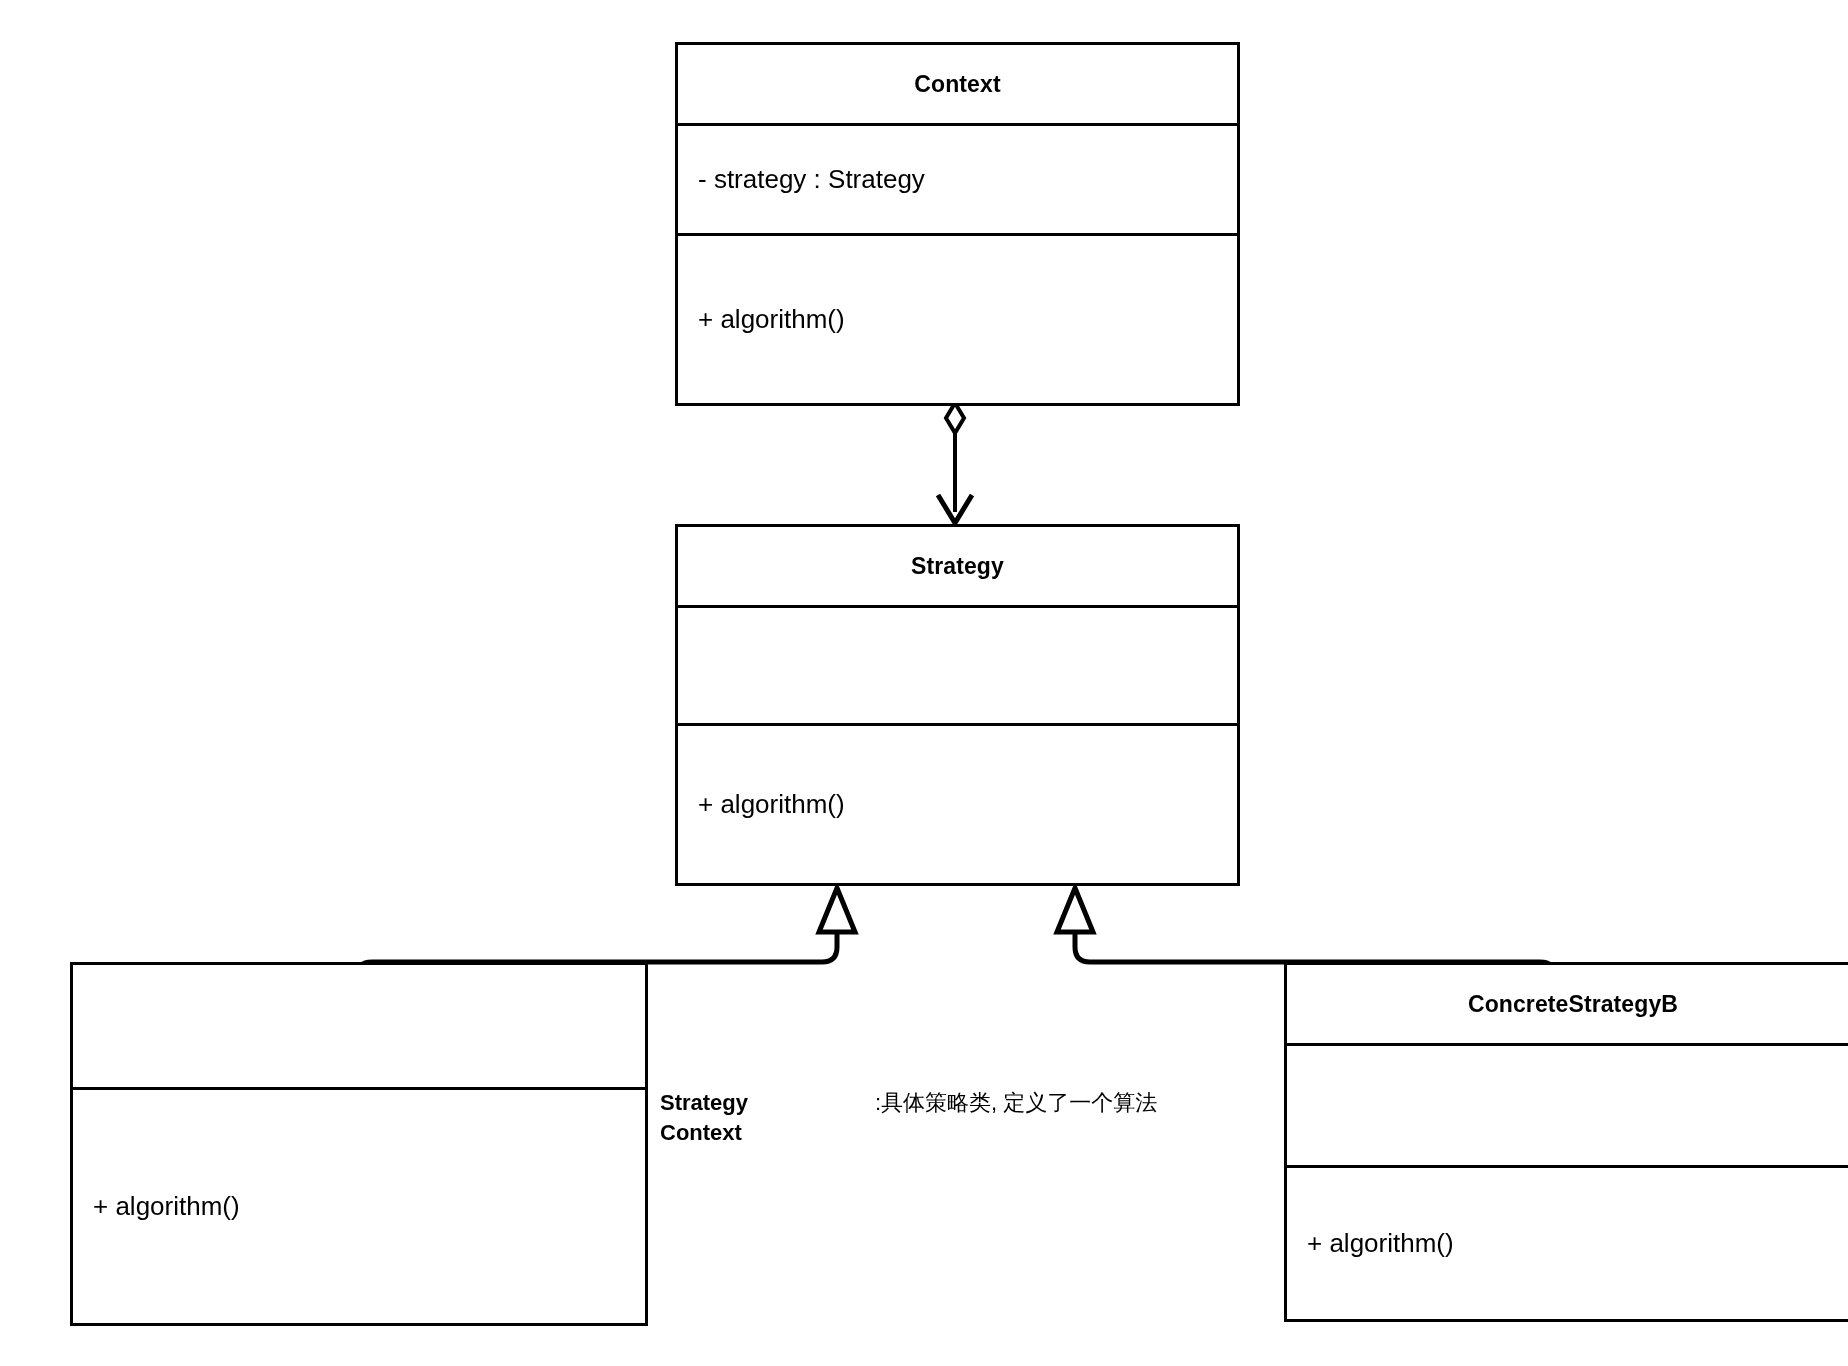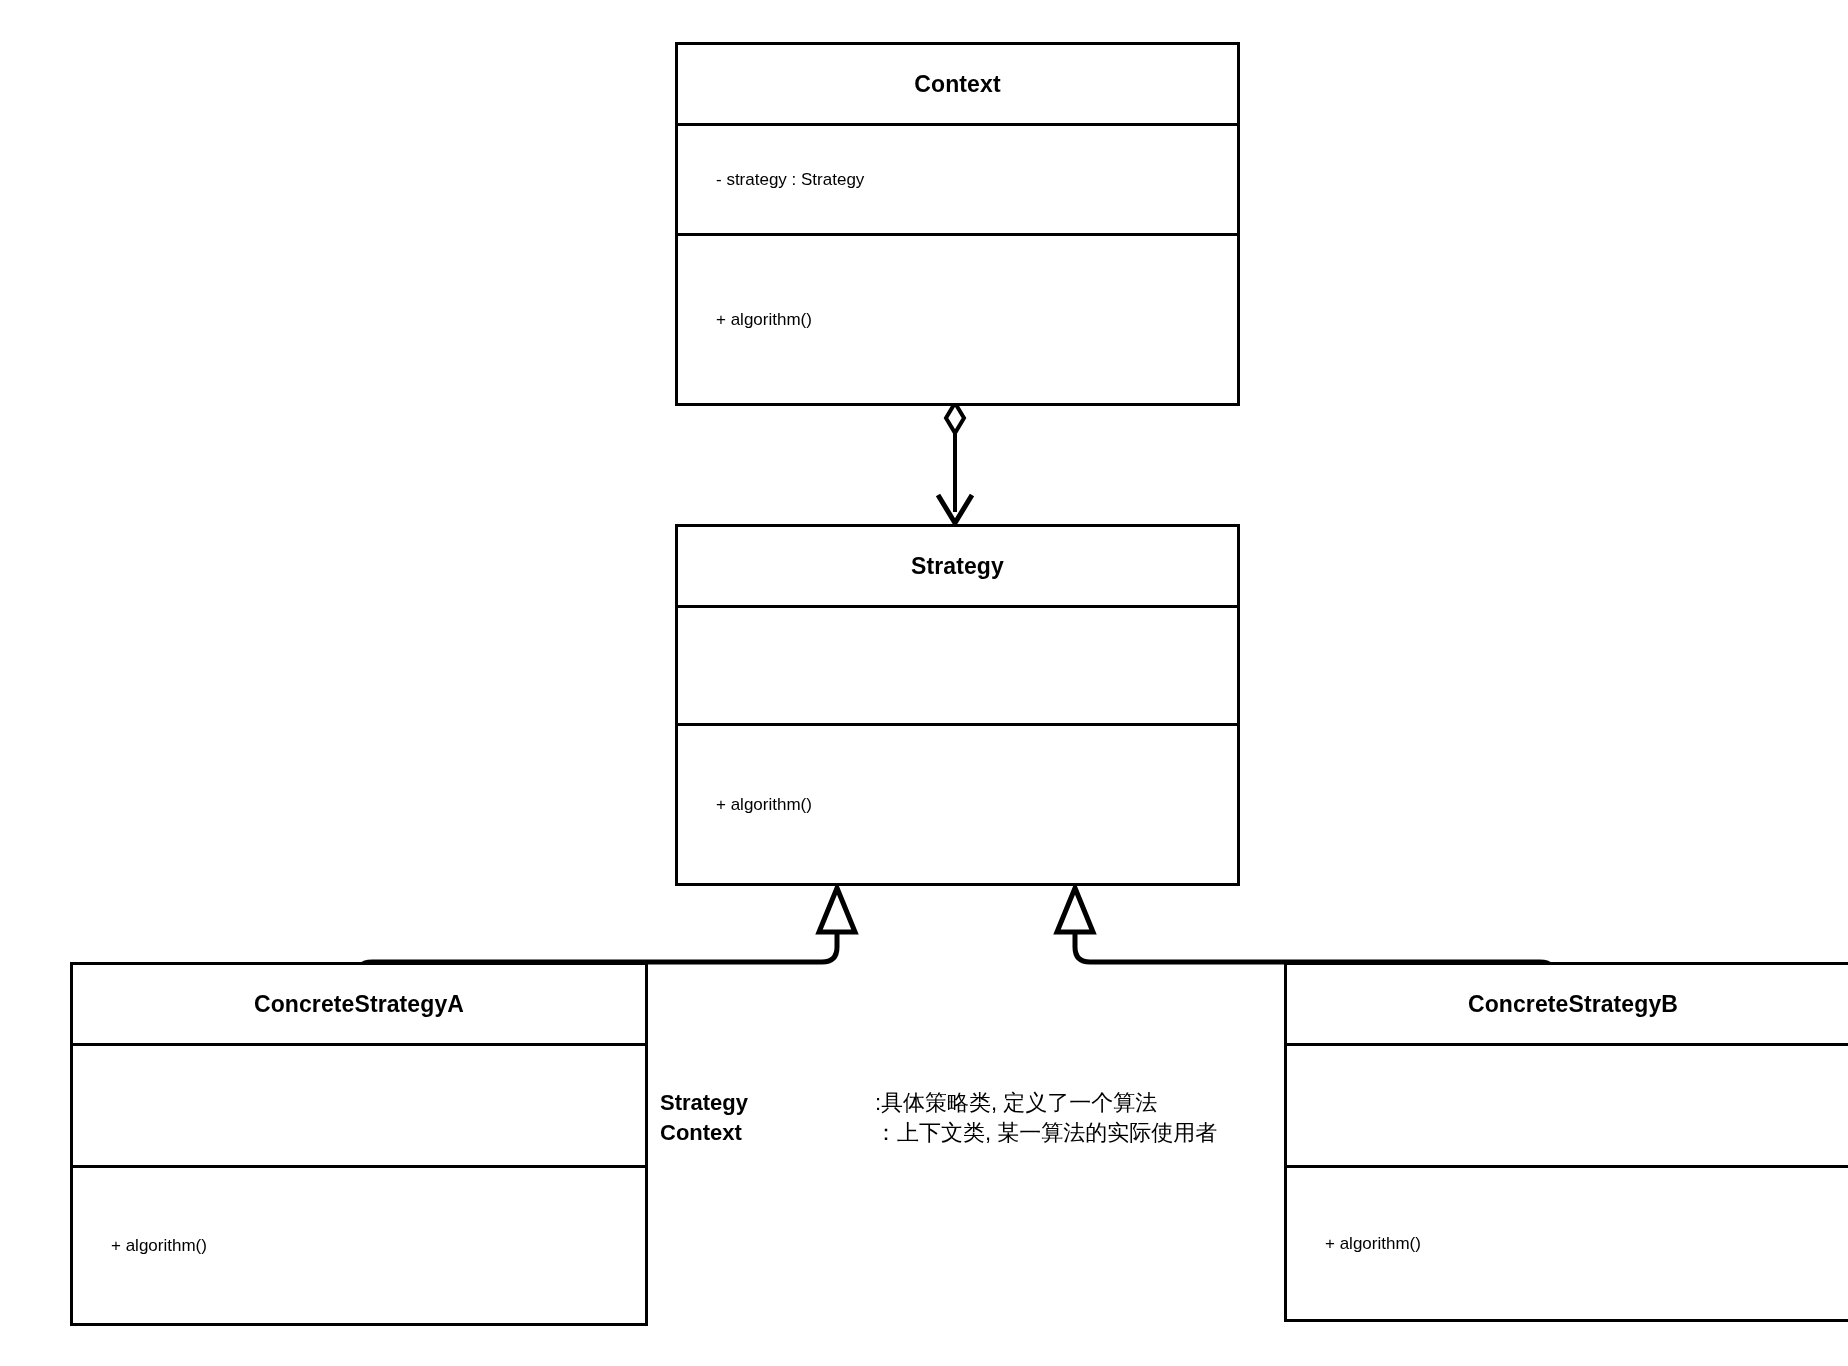--- a/index.html
+++ b/index.html
@@ -46,22 +46,22 @@
     border-top: 3px solid #000000;
   }
   .uml-title {
     justify-content: center;
     font-weight: bold;
     font-size: 23px;
     letter-spacing: 0.1px;
     text-align: center;
   }
   .uml-members {
-    padding-left: 38px;
-    font-size: 17px;
+    padding-left: 20px;
+    font-size: 26px;
     font-weight: normal;
   }
   .uml-member-line {
     white-space: nowrap;
   }
   .uml-empty {
     
   }
 
   
@@ -155,21 +155,20 @@
 
   <div class="uml-class" id="class-strategy">
     <div class="uml-compartment uml-title c-title">Strategy</div>
     <div class="uml-compartment uml-members uml-empty c-attrs"></div>
     <div class="uml-compartment uml-members c-methods">
       <span class="uml-member-line">+ algorithm()</span>
     </div>
   </div>
 
   <div class="uml-class" id="class-concrete-a">
-    <div class="uml-compartment uml-title c-title">ConcreteStrategyA</div>
     <div class="uml-compartment uml-members uml-empty c-attrs"></div>
     <div class="uml-compartment uml-members c-methods">
       <span class="uml-member-line">+ algorithm()</span>
     </div>
   </div>
 
   <div class="uml-class" id="class-concrete-b">
     <div class="uml-compartment uml-title c-title">ConcreteStrategyB</div>
     <div class="uml-compartment uml-members uml-empty c-attrs"></div>
     <div class="uml-compartment uml-members c-methods">
@@ -177,17 +176,16 @@
     </div>
   </div>
 
   <div id="legend">
     <div class="legend-row">
       <span class="legend-term">Strategy</span>
       <span class="legend-desc">:具体策略类, 定义了一个算法</span>
     </div>
     <div class="legend-row">
       <span class="legend-term">Context</span>
-      <span class="legend-desc">：上下文类, 某一算法的实际使用者</span>
     </div>
   </div>
 
 </div>
 
 </body></html>

